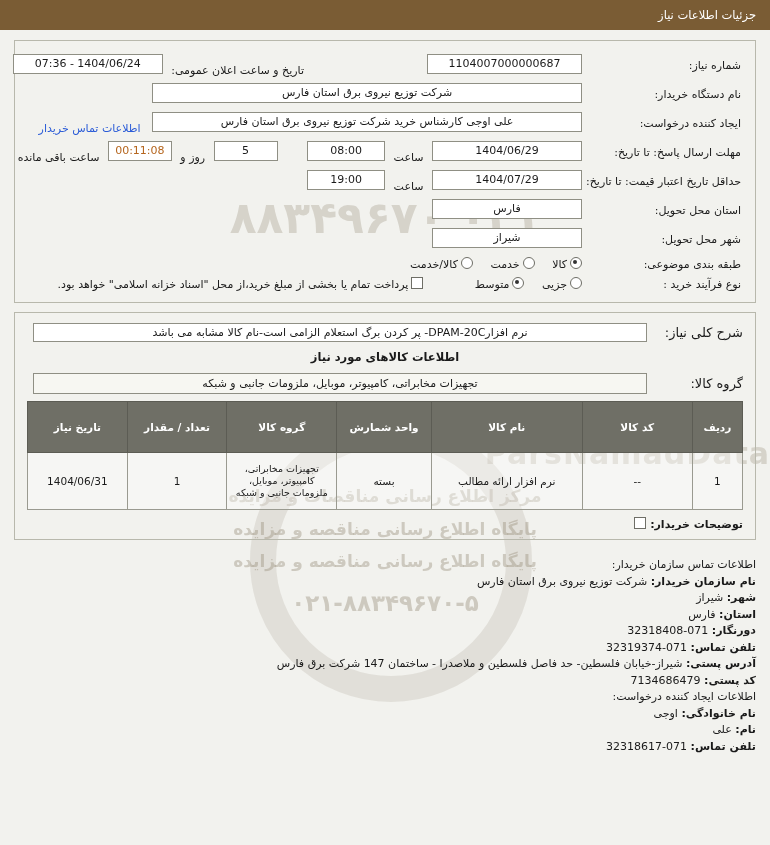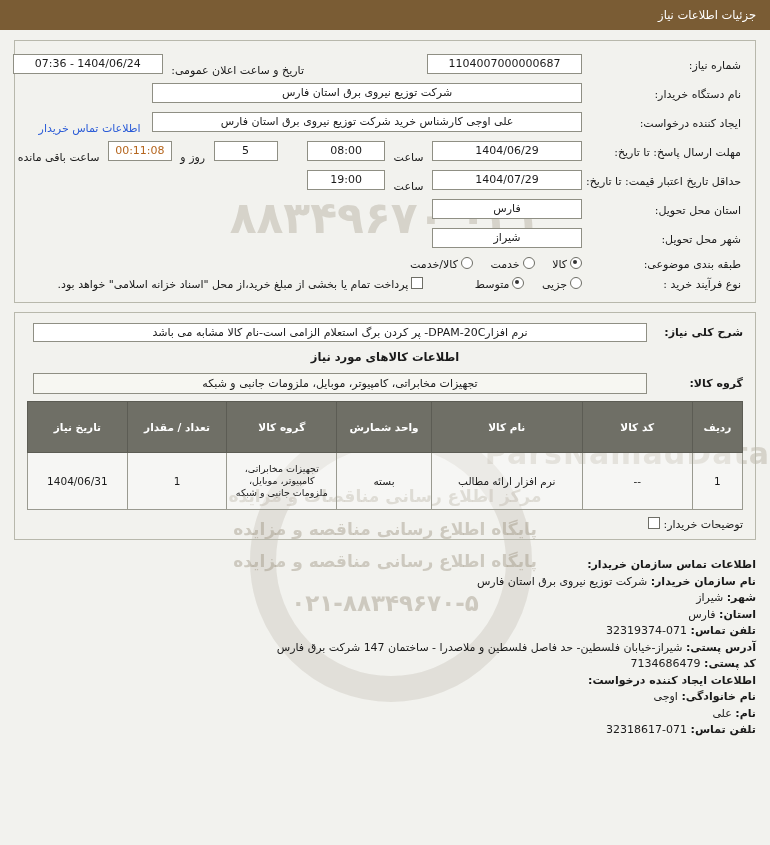--- a/index.html
+++ b/index.html
@@ -176,22 +176,22 @@
   
   .row-line{
     display:flex;
     align-items:center;
     justify-content:flex-start;
     margin-bottom:7px;
   }
   .row-line .cap{
     width:96px;
     text-align:right;
-    font-weight:bold;
-    font-size:11px;
+    font-weight:normal;
+    font-size:13px;
     flex:0 0 auto;
   }
   .row-line .val{
     flex:1 1 auto;
     text-align:center;
     font-size:11px;
   }
   .val.boxed{
     border:1px solid #8f8f84;
     background:#fff;
@@ -236,32 +236,32 @@
     font-size:10.5px;
     padding:5px 3px;
     text-align:center;
     vertical-align:middle;
     height:46px;
   }
   .cust-note{
     margin-top:7px;
     font-size:11px;
     text-align:right;
-    font-weight:normal;
+    font-weight:bold;
   }
 
   
   .contact{
     position:relative;
     z-index:2;
     padding:8px 14px 0 14px;
     font-size:11px;
     line-height:16.5px;
   }
-  .contact .hd{font-weight:bold;}
+  .contact .hd{font-weight:normal;}
   .contact b{font-weight:bold;}
   .ltr{direction:ltr;unicode-bidi:embed;display:inline-block;}
 </style>
 </head>
 <body>
 
 <div class="page">
 
   <div class="watermark">
     <div class="wm-big">۰۲۱ ۸۸۳۴۹۶۷۰</div>
@@ -423,20 +423,24 @@
     </div>
     <div>
       <b>شهر:</b>
       <span>شیراز</span>
     </div>
     <div>
       <b>استان:</b>
       <span>فارس</span>
     </div>
     <div>
+      <b>دورنگار:</b>
+      <span class="ltr">32318408-071</span>
+    </div>
+    <div>
       <b>تلفن تماس:</b>
       <span class="ltr">32319374-071</span>
     </div>
     <div>
       <b>آدرس پستی:</b>
       <span>شیراز-خیابان فلسطین- حد فاصل فلسطین و ملاصدرا - ساختمان 147 شرکت برق فارس</span>
     </div>
     <div>
       <b>کد پستی:</b>
       <span class="ltr">7134686479</span>

